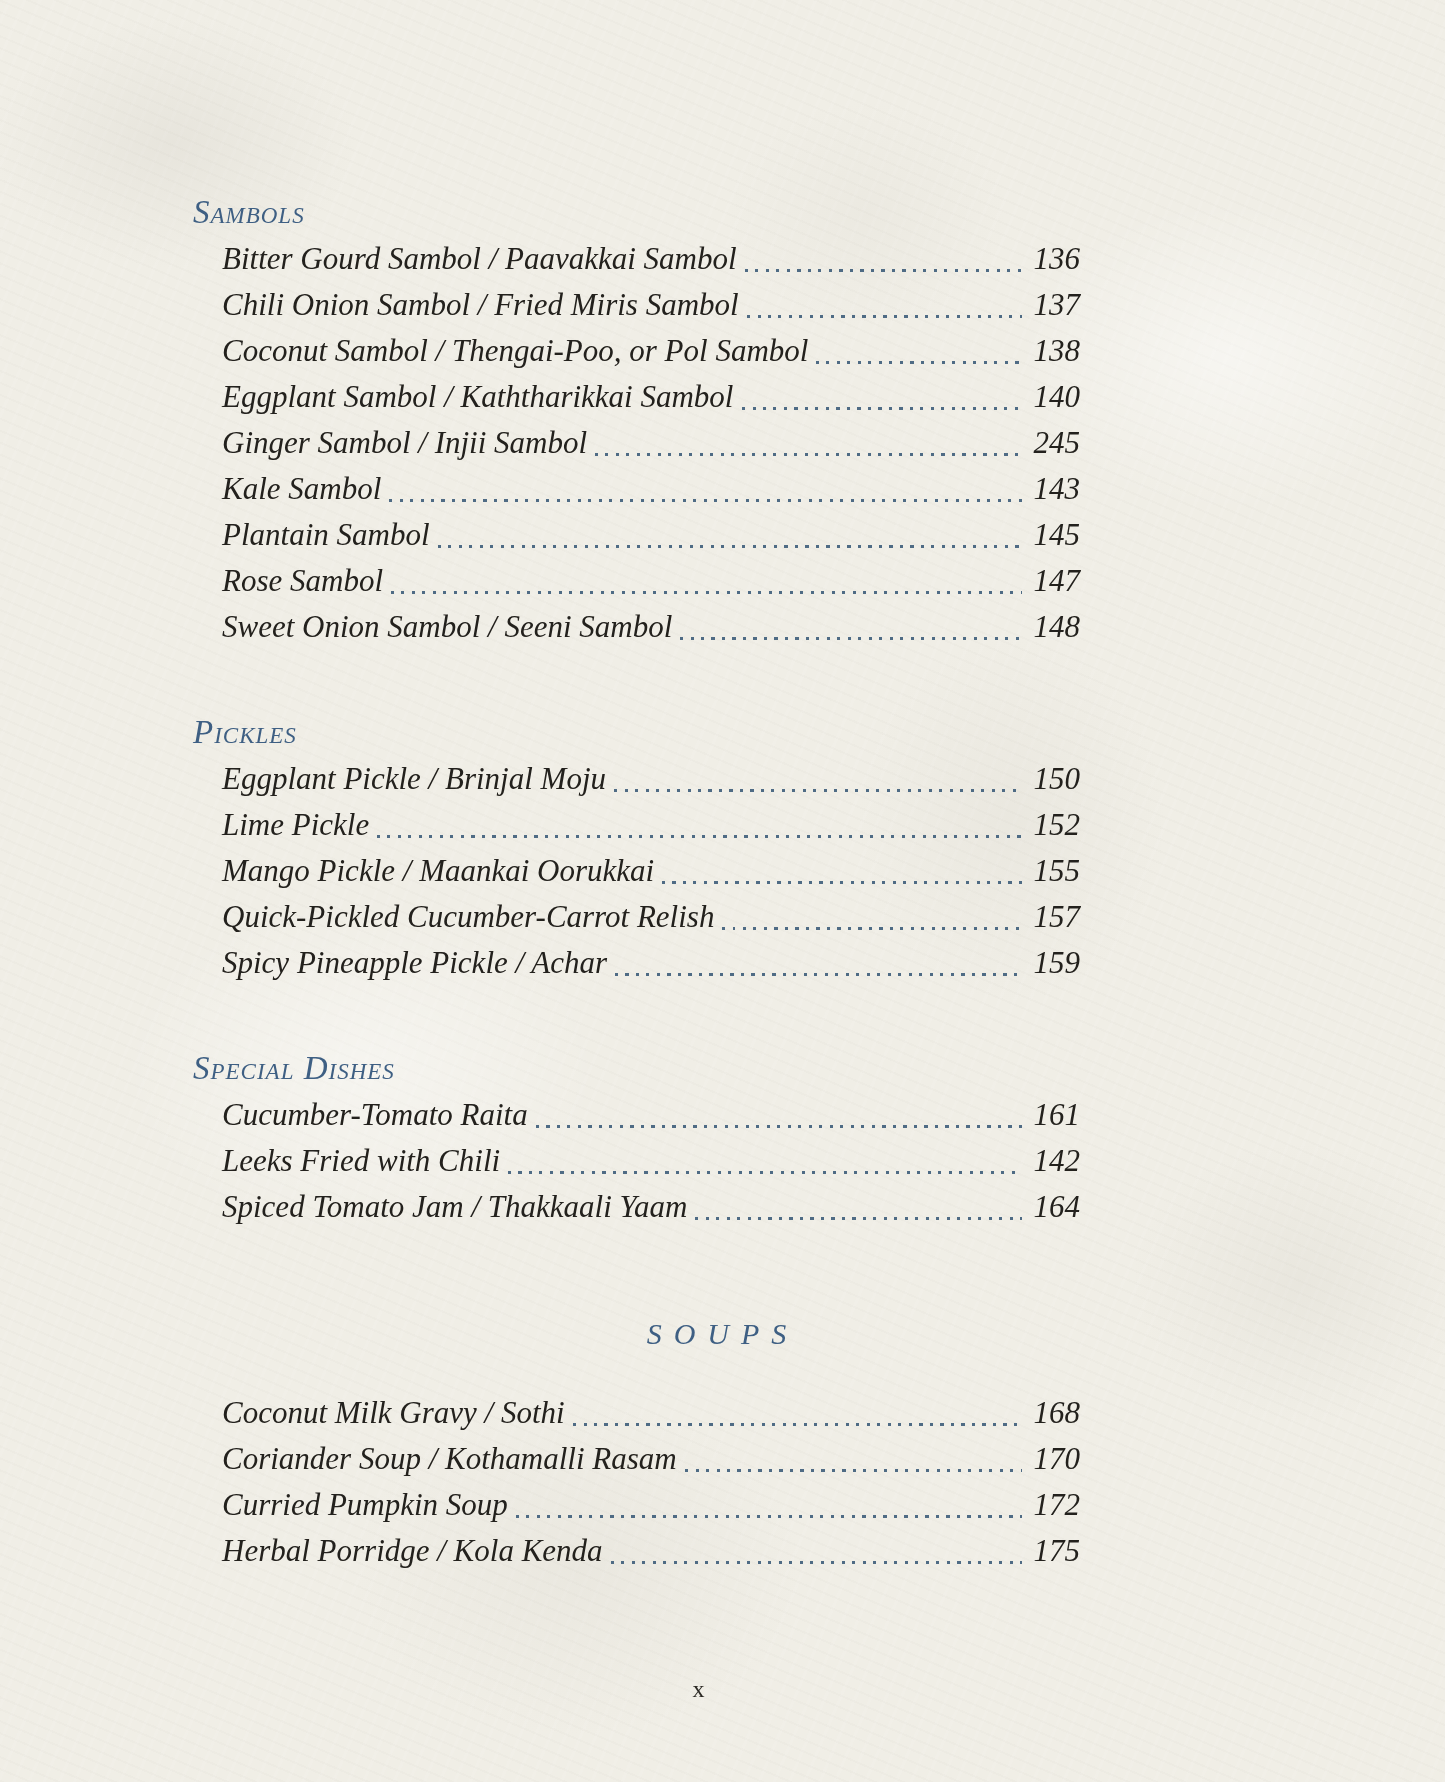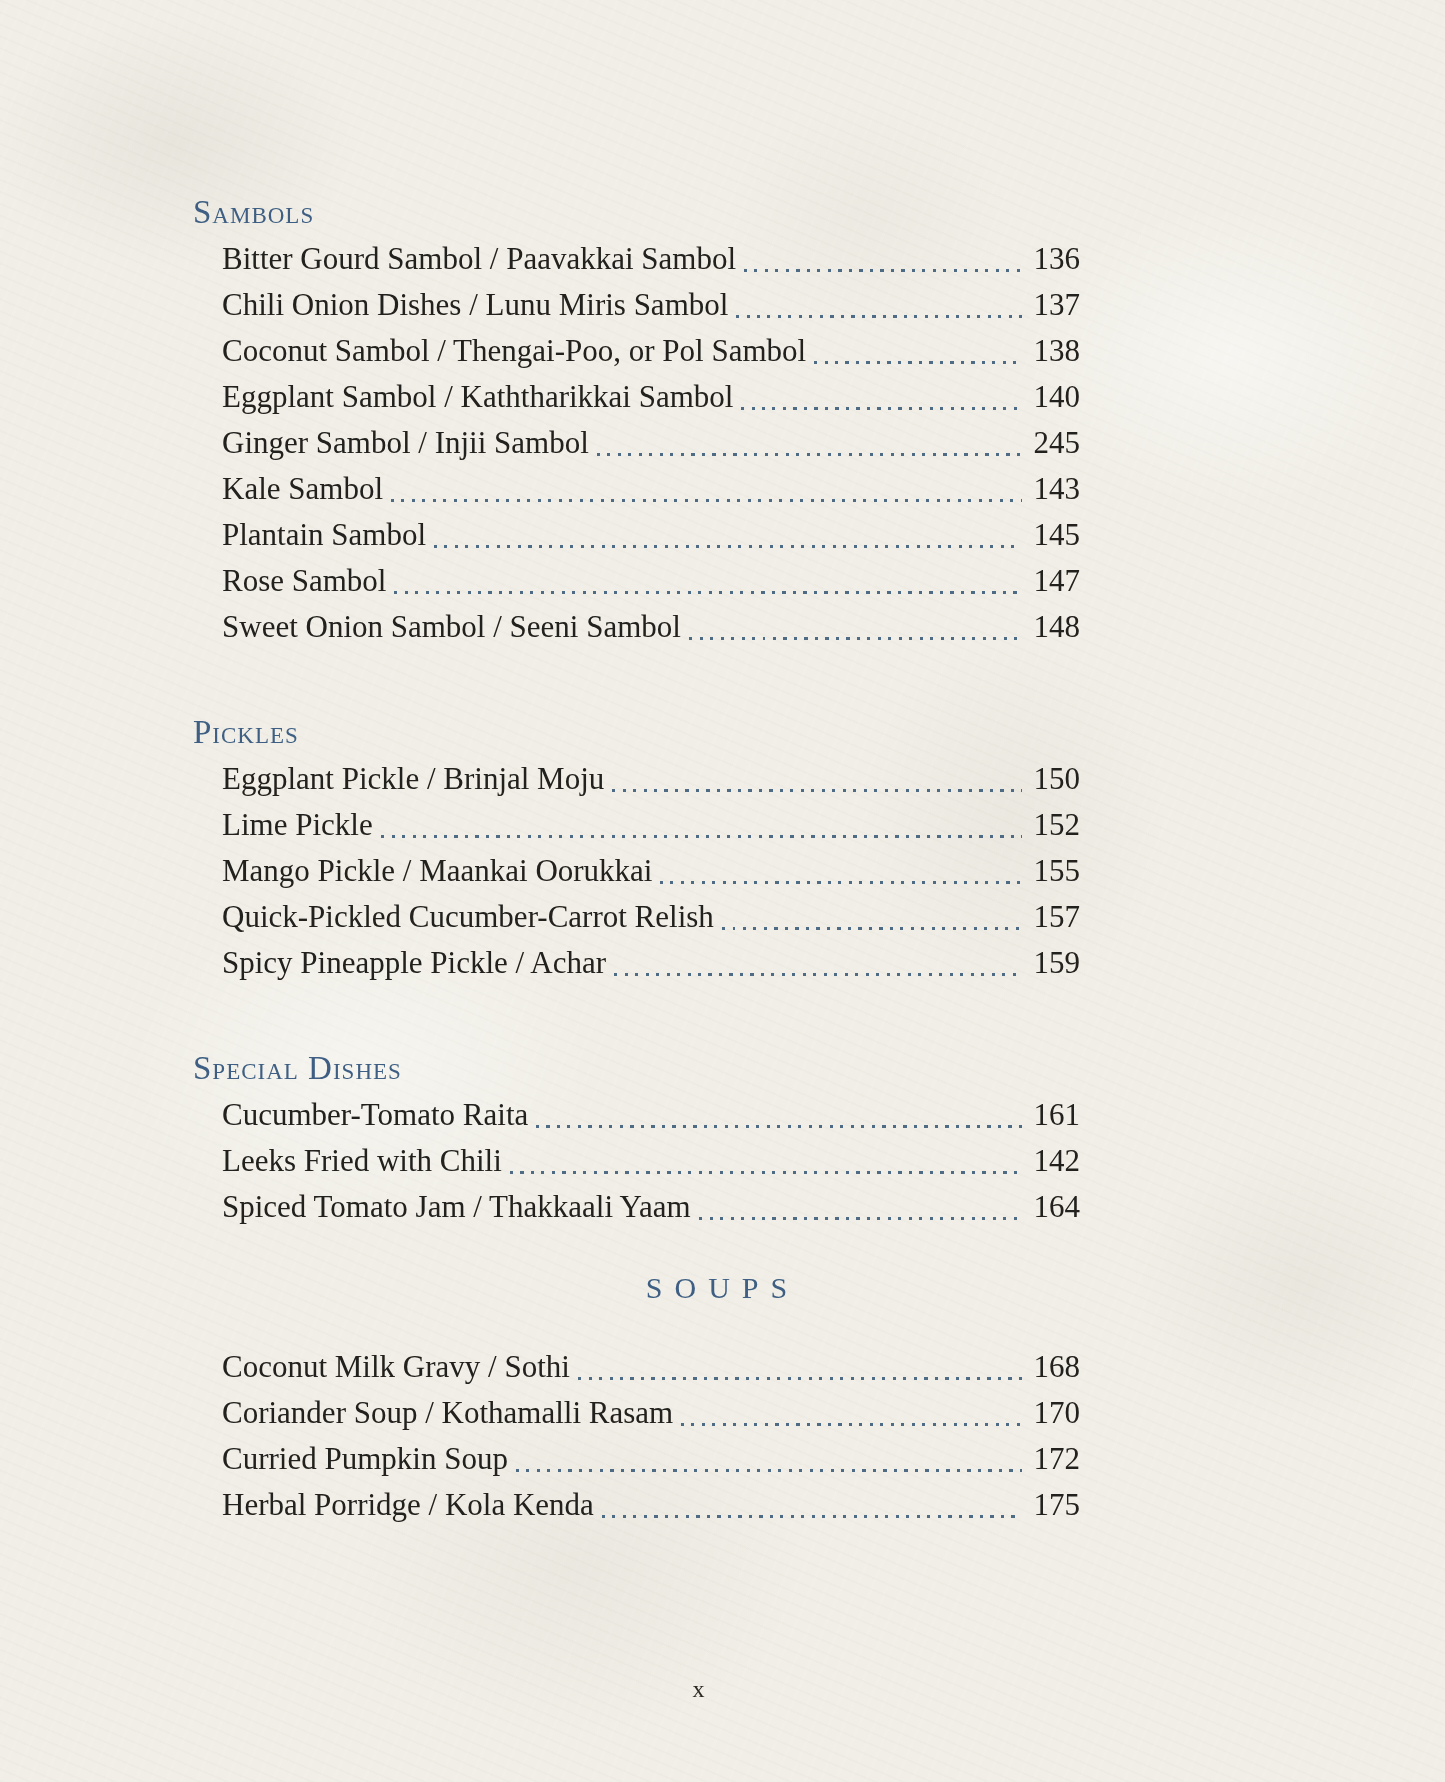--- a/index.html
+++ b/index.html
@@ -35,32 +35,33 @@
       radial-gradient(ellipse 320px 240px at 40% 88%, rgba(198,194,184,0.15), transparent 70%),
       radial-gradient(ellipse 200px 160px at 60% 12%, rgba(203,199,189,0.12), transparent 70%),
       repeating-linear-gradient(23deg,  rgba(180,176,166,0.05) 0 2px, transparent 2px 11px),
       repeating-linear-gradient(-67deg, rgba(255,255,255,0.07) 0 3px, transparent 3px 14px);
   }
   .toc {
     position: absolute;
     left: 222px;
     top: 192px;
     width: 858px;
+    font-style: italic;
   }
   .section-heading {
     font-variant: small-caps;
     font-weight: normal;
     color: var(--heading);
     font-size: 33px;
     line-height: 40px;
     letter-spacing: 1px;
     margin: 0 0 4px -29px;
   }
   .toc-section + .toc-section { margin-top: 62px; }
-  .toc-section.centered { margin-top: 38px; }
+  .toc-section.centered { margin-top: 84px; }
   .toc-section.centered .section-heading {
     font-variant: normal;
     text-transform: uppercase;
     letter-spacing: 0.40em;
     text-align: center;
     width: 1445px;
     margin: 0 0 36px -222px;
     font-size: 30px;
   }
   .toc-row {
@@ -105,21 +106,21 @@
   <section class="toc-section">
     <h2 class="section-heading">Sambols</h2>
     <div class="rows">
   <div class="toc-row">
     <span class="toc-title">Bitter Gourd Sambol / Paavakkai Sambol</span>
     <span class="toc-leader"></span>
     <span class="toc-page">136</span>
   </div>
 
   <div class="toc-row">
-    <span class="toc-title">Chili Onion Dishes / Lunu Miris Sambol</span>
+    <span class="toc-title">Chili Onion Sambol / Fried Miris Sambol</span>
     <span class="toc-leader"></span>
     <span class="toc-page">137</span>
   </div>
 
   <div class="toc-row">
     <span class="toc-title">Coconut Sambol / Thengai-Poo, or Pol Sambol</span>
     <span class="toc-leader"></span>
     <span class="toc-page">138</span>
   </div>
 

